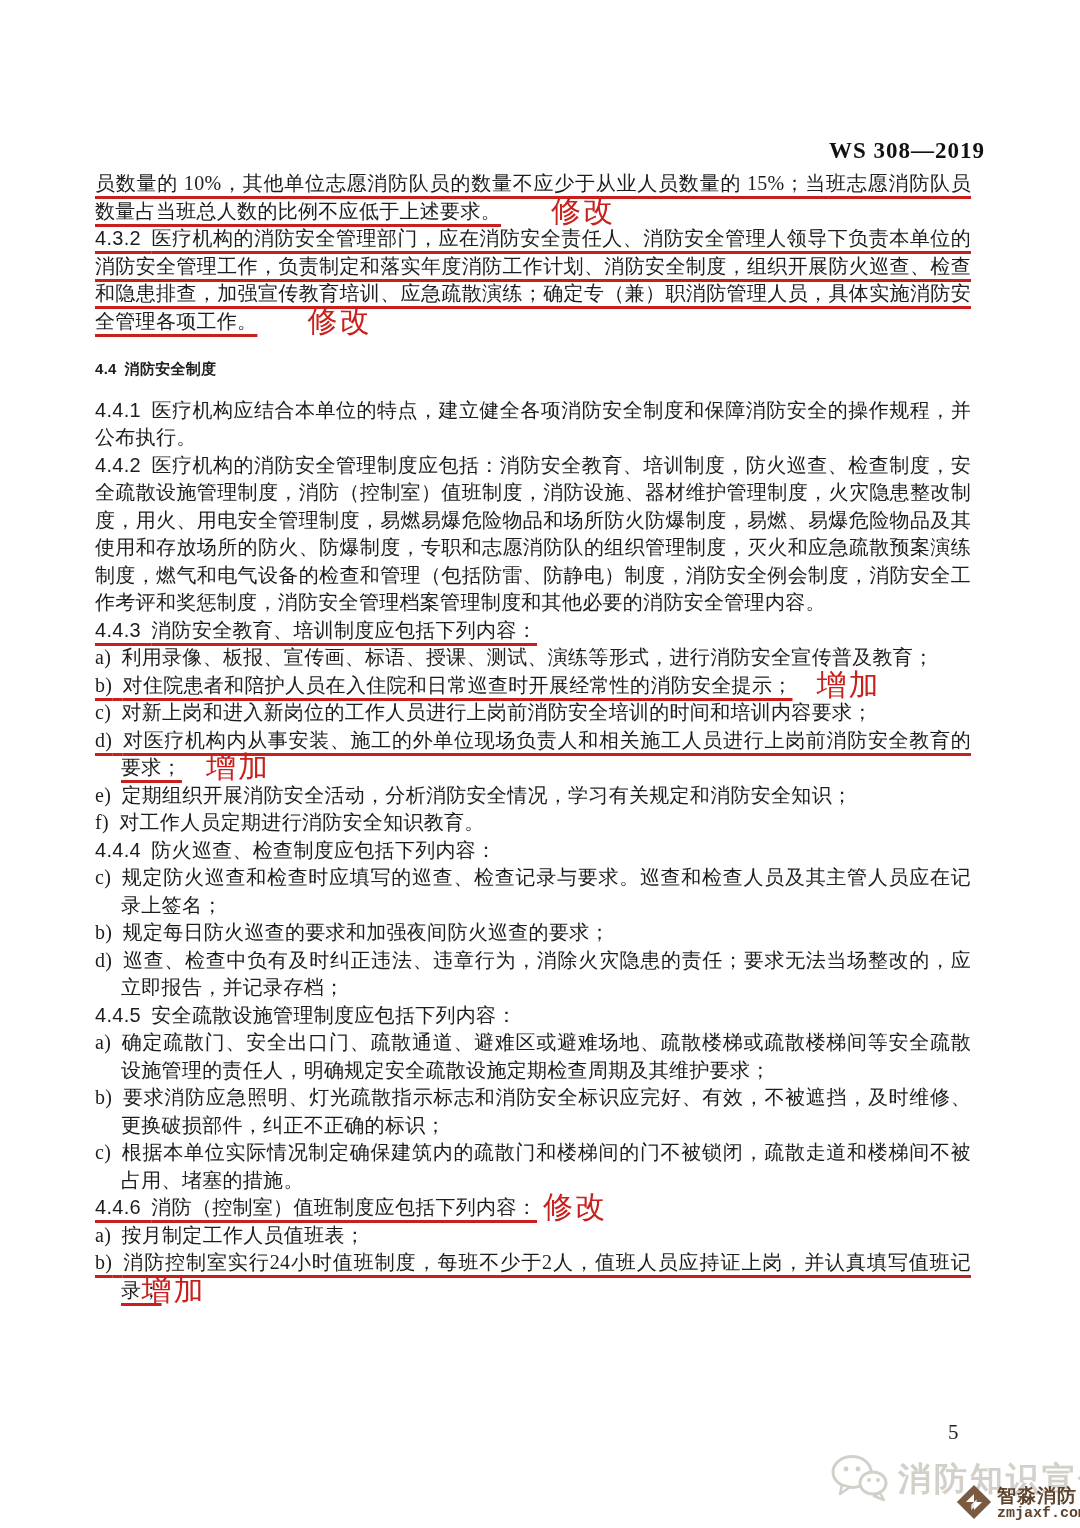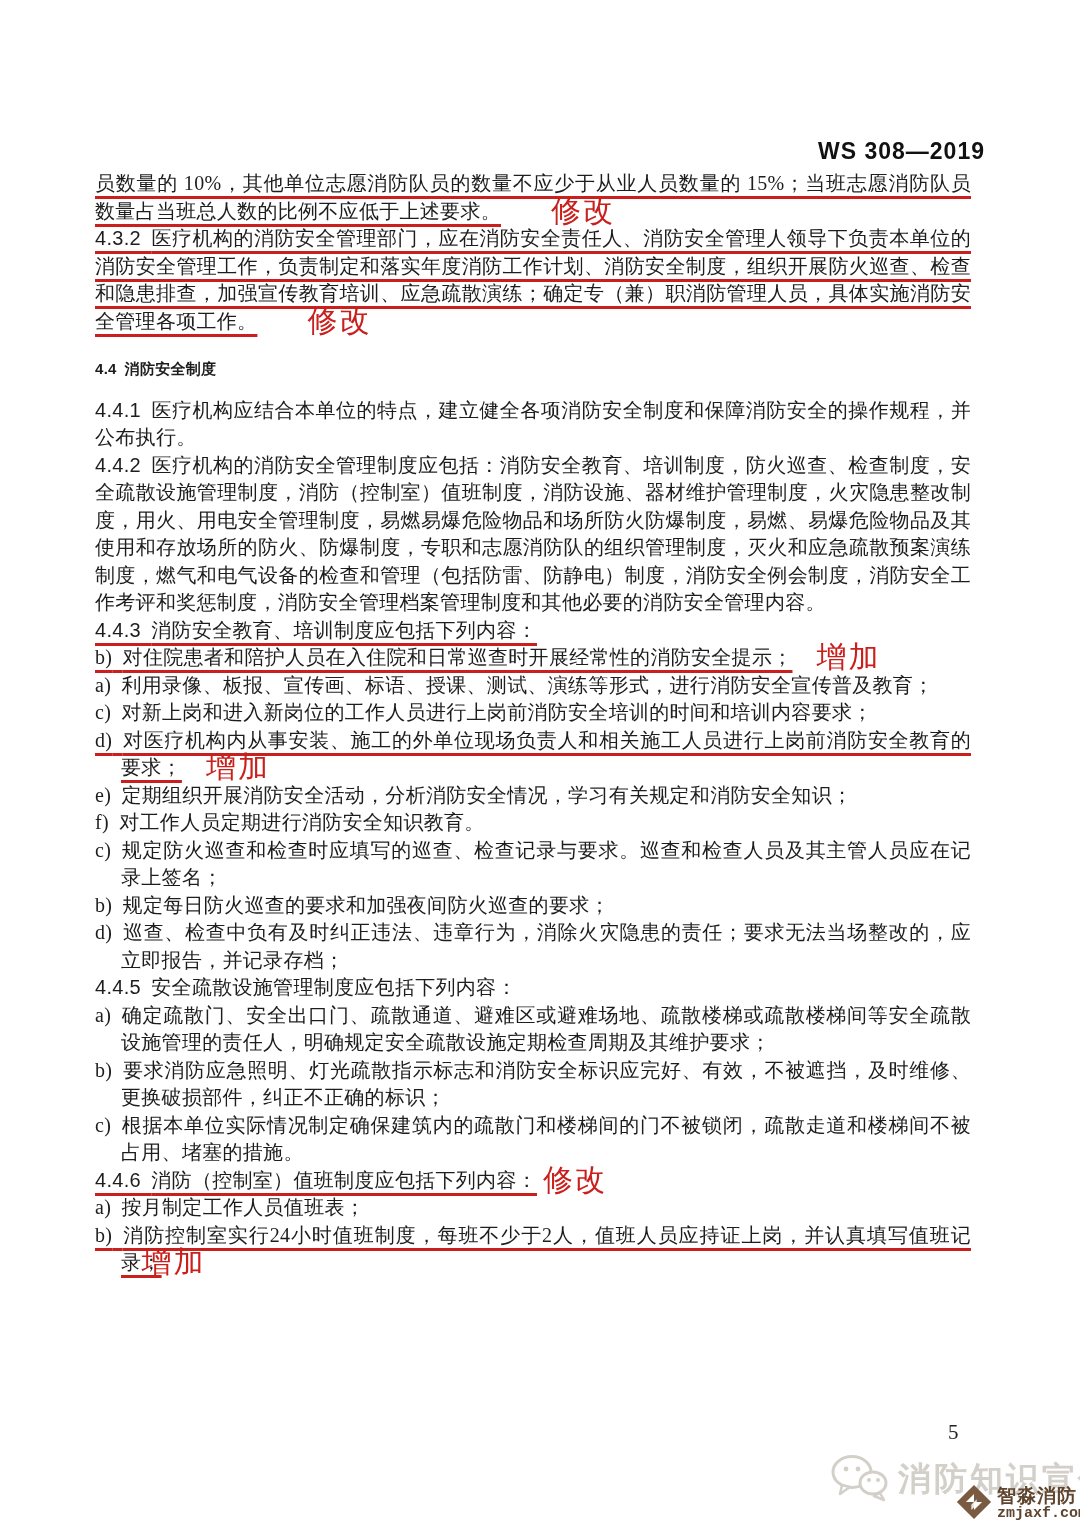--- a/index.html
+++ b/index.html
@@ -7,21 +7,21 @@
     width:1080px; height:1528px;
     background:#ffffff;
     position:relative;
     font-family:"Liberation Serif","DejaVu Serif",serif;
     color:#1d1d1d;
     overflow:hidden;
   }
 
   .page-header {
     position:absolute; top:138px; right:95px;
-    font-family:Liberation Sans, sans-serif;
+    font-family:Liberation Serif, serif;
     font-weight:700; font-size:23px; letter-spacing:1px;
     color:#111;
   }
 
   #doc {
     position:absolute; top:170px; left:95px; width:876px;
     font-size:20px; line-height:27.5px;
     letter-spacing:0.3px;
     text-align:justify;
   }
@@ -103,26 +103,27 @@
 
 <div class="page-header">WS 308—2019</div>
 
 <div id="doc">
     <p class="para underlined"><span>员数量的 10%，其他单位志愿消防队员的数量不应少于从业人员数量的 15%；当班志愿消防队员数量占当班总人数的比例不应低于上述要求。</span><span class="annot gap-wide">修改</span></p>
     <p class="para underlined"><span class="num">4.3.2</span><span>医疗机构的消防安全管理部门，应在消防安全责任人、消防安全管理人领导下负责本单位的消防安全管理工作，负责制定和落实年度消防工作计划、消防安全制度，组织开展防火巡查、检查和隐患排查，加强宣传教育培训、应急疏散演练；确定专（兼）职消防管理人员，具体实施消防安全管理各项工作。</span><span class="annot gap-wide">修改</span></p>
     <p class="heading"><span class="num">4.4</span><span>消防安全制度</span></p>
     <p class="para"><span class="num">4.4.1</span><span>医疗机构应结合本单位的特点，建立健全各项消防安全制度和保障消防安全的操作规程，并公布执行。</span></p>
     <p class="para"><span class="num">4.4.2</span><span>医疗机构的消防安全管理制度应包括：消防安全教育、培训制度，防火巡查、检查制度，安全疏散设施管理制度，消防（控制室）值班制度，消防设施、器材维护管理制度，火灾隐患整改制度，用火、用电安全管理制度，易燃易爆危险物品和场所防火防爆制度，易燃、易爆危险物品及其使用和存放场所的防火、防爆制度，专职和志愿消防队的组织管理制度，灭火和应急疏散预案演练制度，燃气和电气设备的检查和管理（包括防雷、防静电）制度，消防安全例会制度，消防安全工作考评和奖惩制度，消防安全管理档案管理制度和其他必要的消防安全管理内容。</span></p>
     <p class="para underlined"><span class="num">4.4.3</span><span>消防安全教育、培训制度应包括下列内容：</span></p>
+    <p class="item"><span class="letter">a)</span><span>利用录像、板报、宣传画、标语、授课、测试、演练等形式，进行消防安全宣传普及教育；</span></p>
     <p class="item underlined"><span class="letter">b)</span><span>对住院患者和陪护人员在入住院和日常巡查时开展经常性的消防安全提示；</span><span class="annot gap-wide">增加</span></p>
-    <p class="item"><span class="letter">a)</span><span>利用录像、板报、宣传画、标语、授课、测试、演练等形式，进行消防安全宣传普及教育；</span></p>
     <p class="item"><span class="letter">c)</span><span>对新上岗和进入新岗位的工作人员进行上岗前消防安全培训的时间和培训内容要求；</span></p>
     <p class="item underlined"><span class="letter">d)</span><span>对医疗机构内从事安装、施工的外单位现场负责人和相关施工人员进行上岗前消防安全教育的要求；</span><span class="annot gap-wide">增加</span></p>
     <p class="item"><span class="letter">e)</span><span>定期组织开展消防安全活动，分析消防安全情况，学习有关规定和消防安全知识；</span></p>
     <p class="item"><span class="letter">f)</span><span>对工作人员定期进行消防安全知识教育。</span></p>
+    <p class="para"><span class="num">4.4.4</span><span>防火巡查、检查制度应包括下列内容：</span></p>
     <p class="item"><span class="letter">c)</span><span>规定防火巡查和检查时应填写的巡查、检查记录与要求。巡查和检查人员及其主管人员应在记录上签名；</span></p>
     <p class="item"><span class="letter">b)</span><span>规定每日防火巡查的要求和加强夜间防火巡查的要求；</span></p>
     <p class="item"><span class="letter">d)</span><span>巡查、检查中负有及时纠正违法、违章行为，消除火灾隐患的责任；要求无法当场整改的，应立即报告，并记录存档；</span></p>
     <p class="para"><span class="num">4.4.5</span><span>安全疏散设施管理制度应包括下列内容：</span></p>
     <p class="item"><span class="letter">a)</span><span>确定疏散门、安全出口门、疏散通道、避难区或避难场地、疏散楼梯或疏散楼梯间等安全疏散设施管理的责任人，明确规定安全疏散设施定期检查周期及其维护要求；</span></p>
     <p class="item"><span class="letter">b)</span><span>要求消防应急照明、灯光疏散指示标志和消防安全标识应完好、有效，不被遮挡，及时维修、更换破损部件，纠正不正确的标识；</span></p>
     <p class="item"><span class="letter">c)</span><span>根据本单位实际情况制定确保建筑内的疏散门和楼梯间的门不被锁闭，疏散走道和楼梯间不被占用、堵塞的措施。</span></p>
     <p class="para underlined"><span class="num">4.4.6</span><span>消防（控制室）值班制度应包括下列内容：</span><span class="annot gap-tight">修改</span></p>
     <p class="item"><span class="letter">a)</span><span>按月制定工作人员值班表；</span></p>
     <p class="item underlined"><span class="letter">b)</span><span>消防控制室实行24小时值班制度，每班不少于2人，值班人员应持证上岗，并认真填写值班记录；</span><span class="annot gap-tight">增加</span></p>

